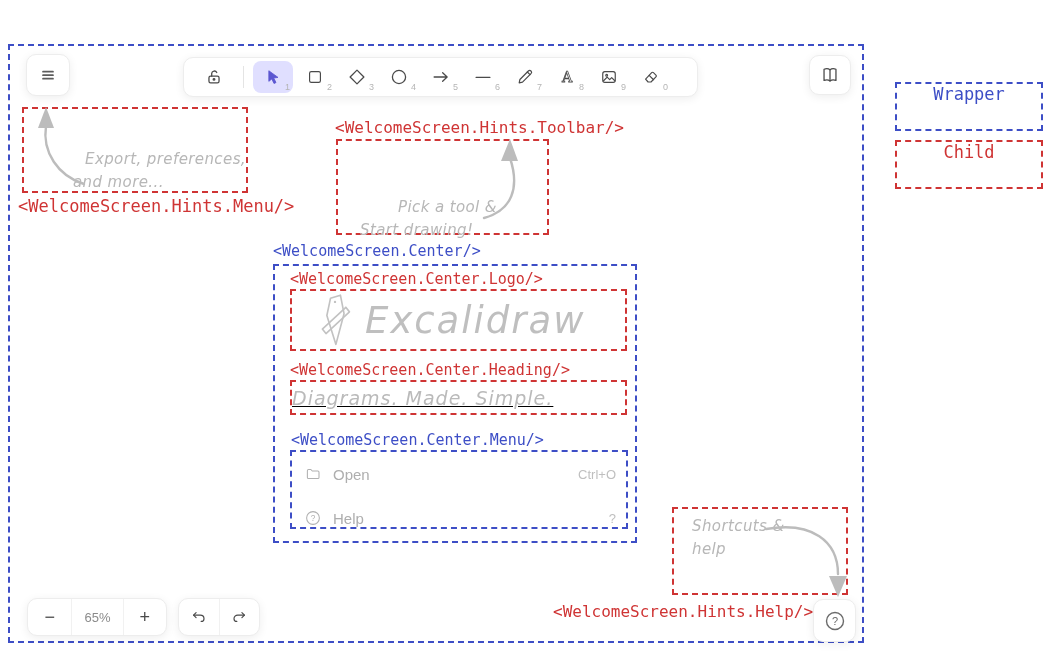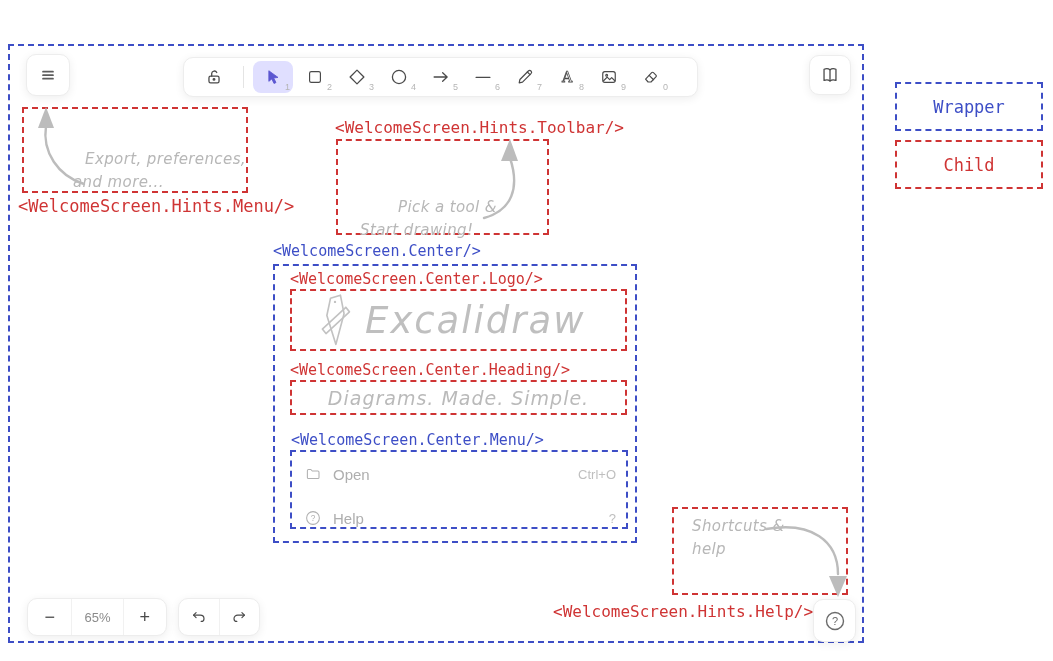--- a/index.html
+++ b/index.html
@@ -29,21 +29,21 @@
   .tool.active{background:#e0dfff;}
   .tool .sub{position:absolute;right:3px;bottom:1px;font-size:9px;color:#b5b5b5;
              font-family:"Liberation Sans",sans-serif;}
   .tdivider{width:1px;height:22px;background:#e4e4e4;margin:0 7px;flex:0 0 auto;}
   .hand{font-family:"DejaVu Sans",sans-serif;font-style:italic;color:var(--hint);
         letter-spacing:.4px;}
   .hint-text{position:absolute;font-size:15px;line-height:1.5;}
   .menu-row{position:absolute;left:12px;right:10px;height:30px;display:flex;align-items:center;
             gap:11px;color:#aeaeae;font-size:15px;cursor:pointer;border-radius:8px;}
   .menu-row .shortcut{margin-left:auto;font-size:13px;color:#bfbfbf;}
-  .legend-box{position:absolute;display:flex;align-items:center;justify-content:center;
+  .legend-box{position:absolute;display:flex;justify-content:center;
               font-size:17px;}
   .seg{height:100%;display:flex;align-items:center;justify-content:center;cursor:pointer;
        background:none;border:none;}
   .seg + .seg{border-left:1px solid #f1f1f1;}
   svg{display:block;}
   .ic{stroke:var(--icon);stroke-width:1.4;fill:none;stroke-linecap:round;stroke-linejoin:round;}
 </style>
 </head>
 <body>
 
@@ -165,21 +165,21 @@
   <div class="dash-red" style="left:290px;top:289px;width:337px;height:62px;display:flex;align-items:center;padding-left:26px;gap:13px;">
     <svg width="34" height="56" viewBox="0 0 36 62" style="stroke:#c2c2c2;stroke-width:1.8;fill:none;stroke-linecap:round;stroke-linejoin:round;">
       <path d="M13 7 L24 3.5 L28 24 L19 58 L9 26 Z"></path>
       <circle cx="18" cy="11" r="1.3" fill="#c2c2c2" stroke="none"></circle>
       <path d="M4 41 L30 17 M8 46 L34 22 M4 41 L8 46 M30 17 L34 22"></path>
     </svg>
     <span class="hand" style="font-size:37px;color:#bfbfbf;letter-spacing:2px;">Excalidraw</span>
   </div>
 
   <div class="lbl red" style="left:290px;top:361px;font-size:15px;">&lt;WelcomeScreen.Center.Heading/&gt;</div>
-  <div class="dash-red" style="left:290px;top:380px;width:337px;height:35px;display:flex;align-items:center;justify-content:center;">
+  <div class="dash-red" style="left:290px;top:380px;width:337px;height:35px;display:flex;align-items:center;text-decoration:underline;">
     <span class="hand" style="font-size:19px;color:#bababa;letter-spacing:1px;">Diagrams. Made. Simple.</span>
   </div>
 
   <div class="lbl blue" style="left:291px;top:431px;font-size:15px;">&lt;WelcomeScreen.Center.Menu/&gt;</div>
   <div class="dash-blue" style="left:290px;top:450px;width:338px;height:79px;">
     <div class="menu-row" style="top:7px;">
       <svg class="ic" width="18" height="18" viewBox="0 0 24 24" style="stroke:#b0b0b0;">
         <path d="M4.5 7.5 C4.5 6.7 5.2 6 6 6 h3.2 l1.8 2 h7.5 c.8 0 1.5.7 1.5 1.5 v7 c0 .8-.7 1.5-1.5 1.5 h-12.5 c-.8 0-1.5-.7-1.5-1.5 Z"></path>
       </svg>
       <span>Open</span>

